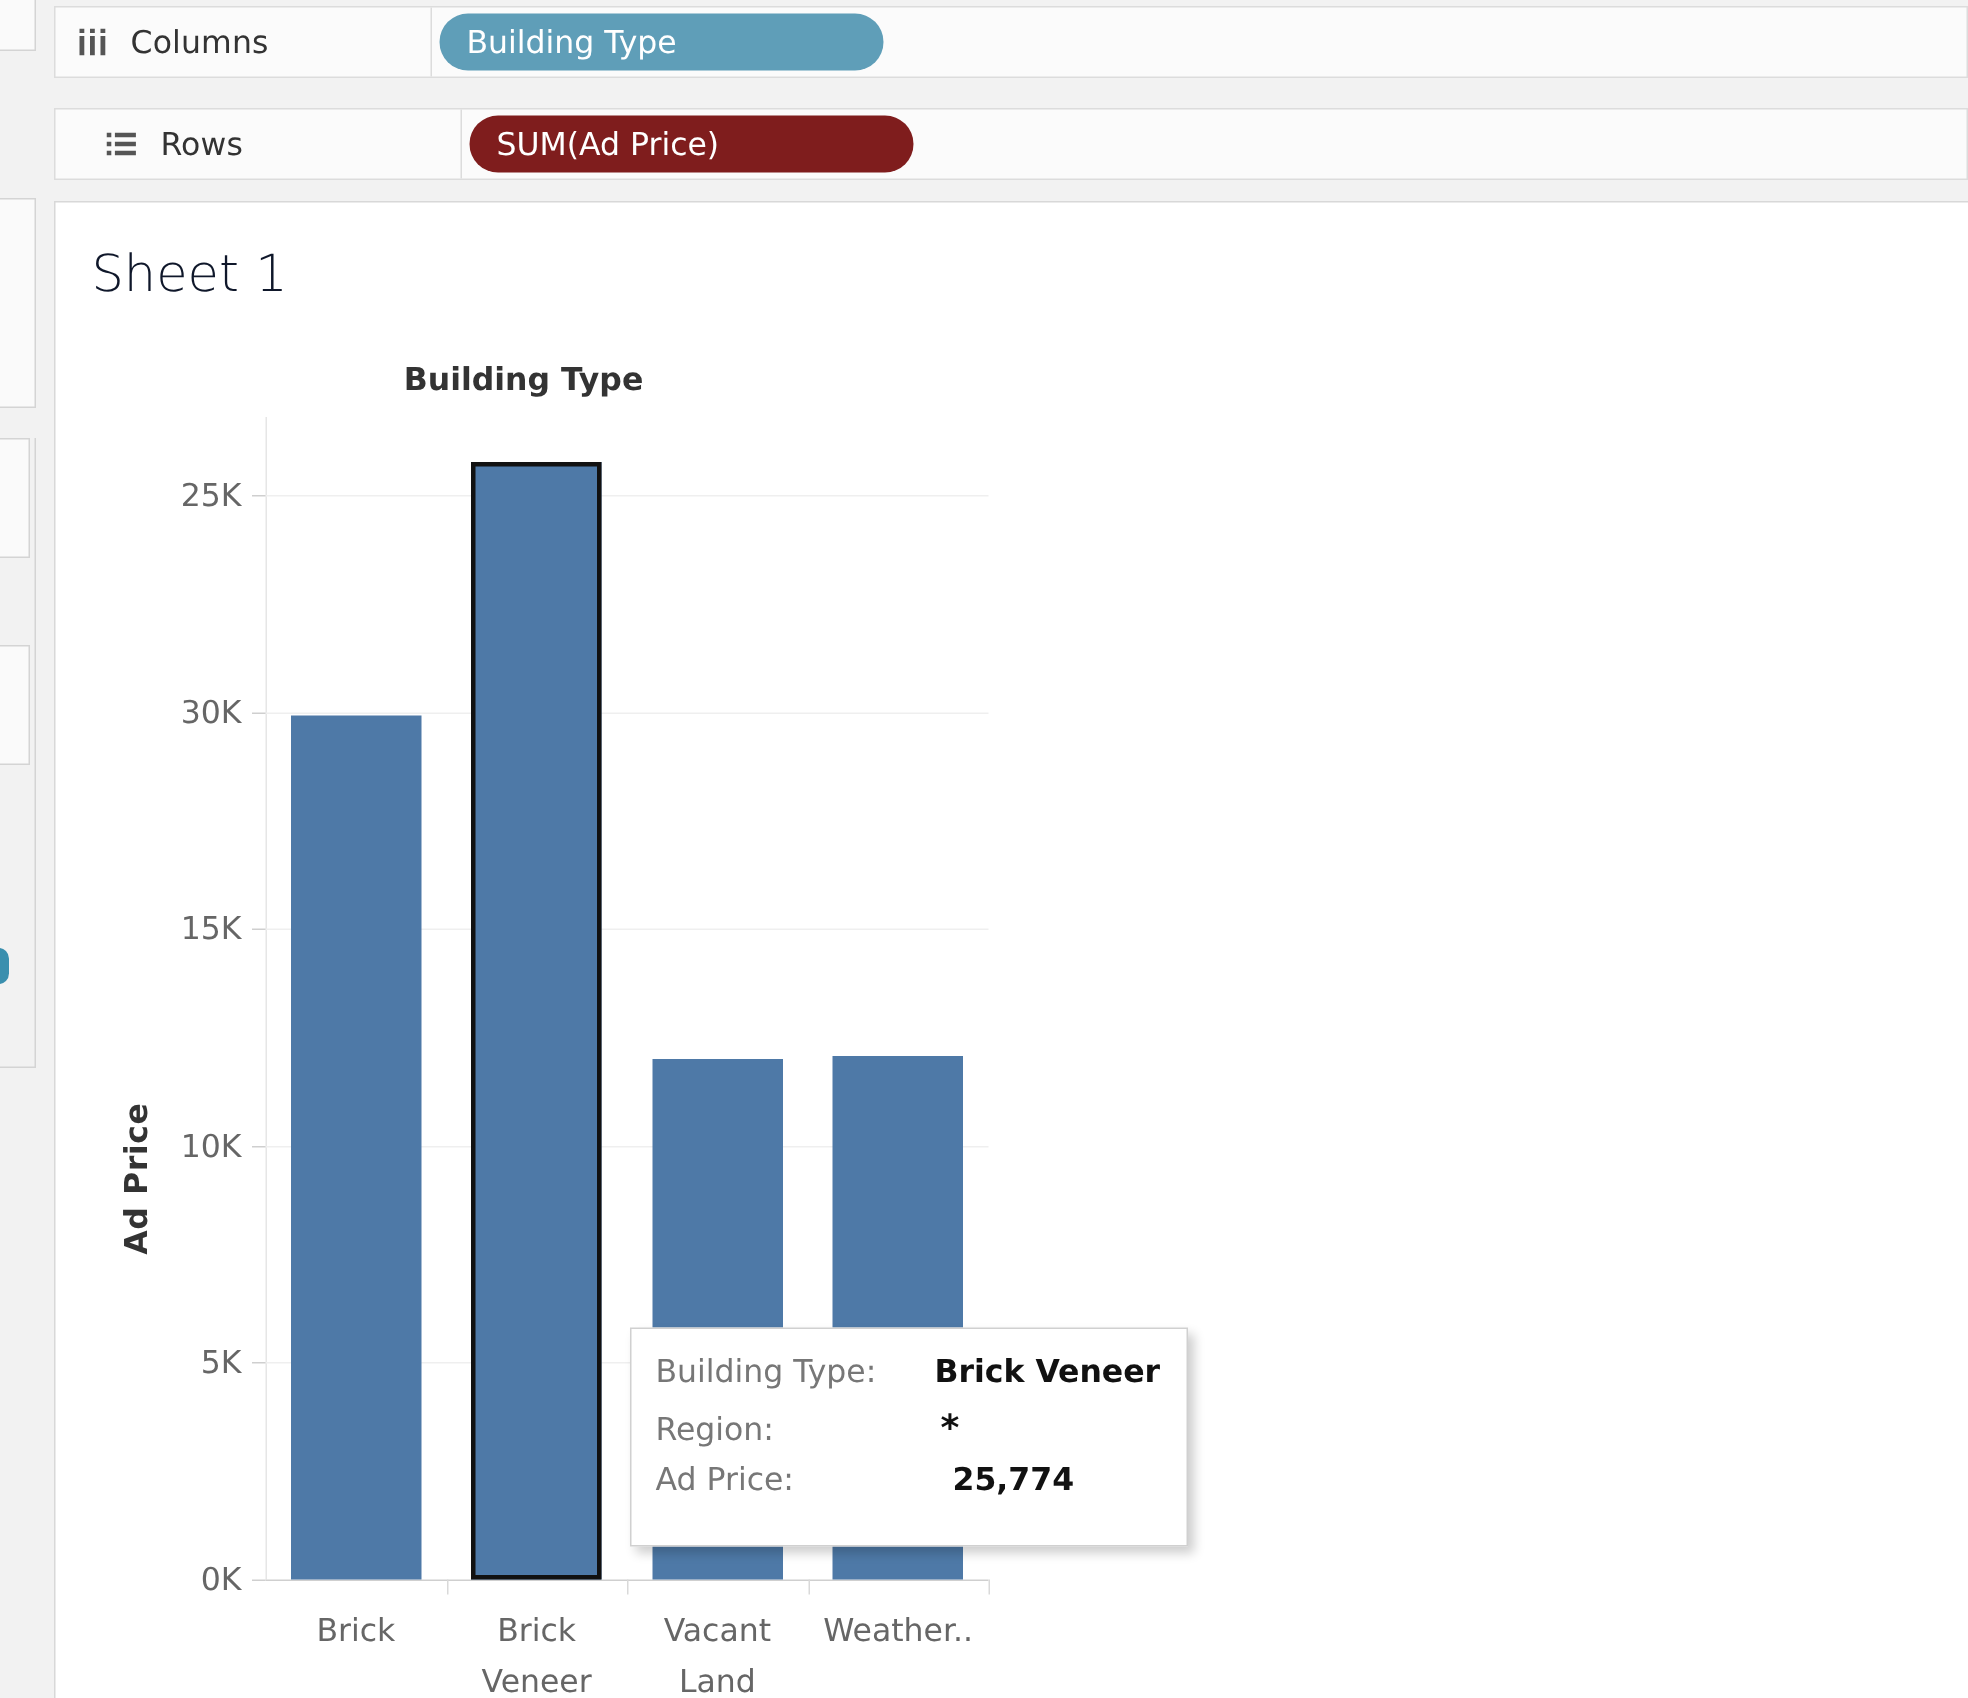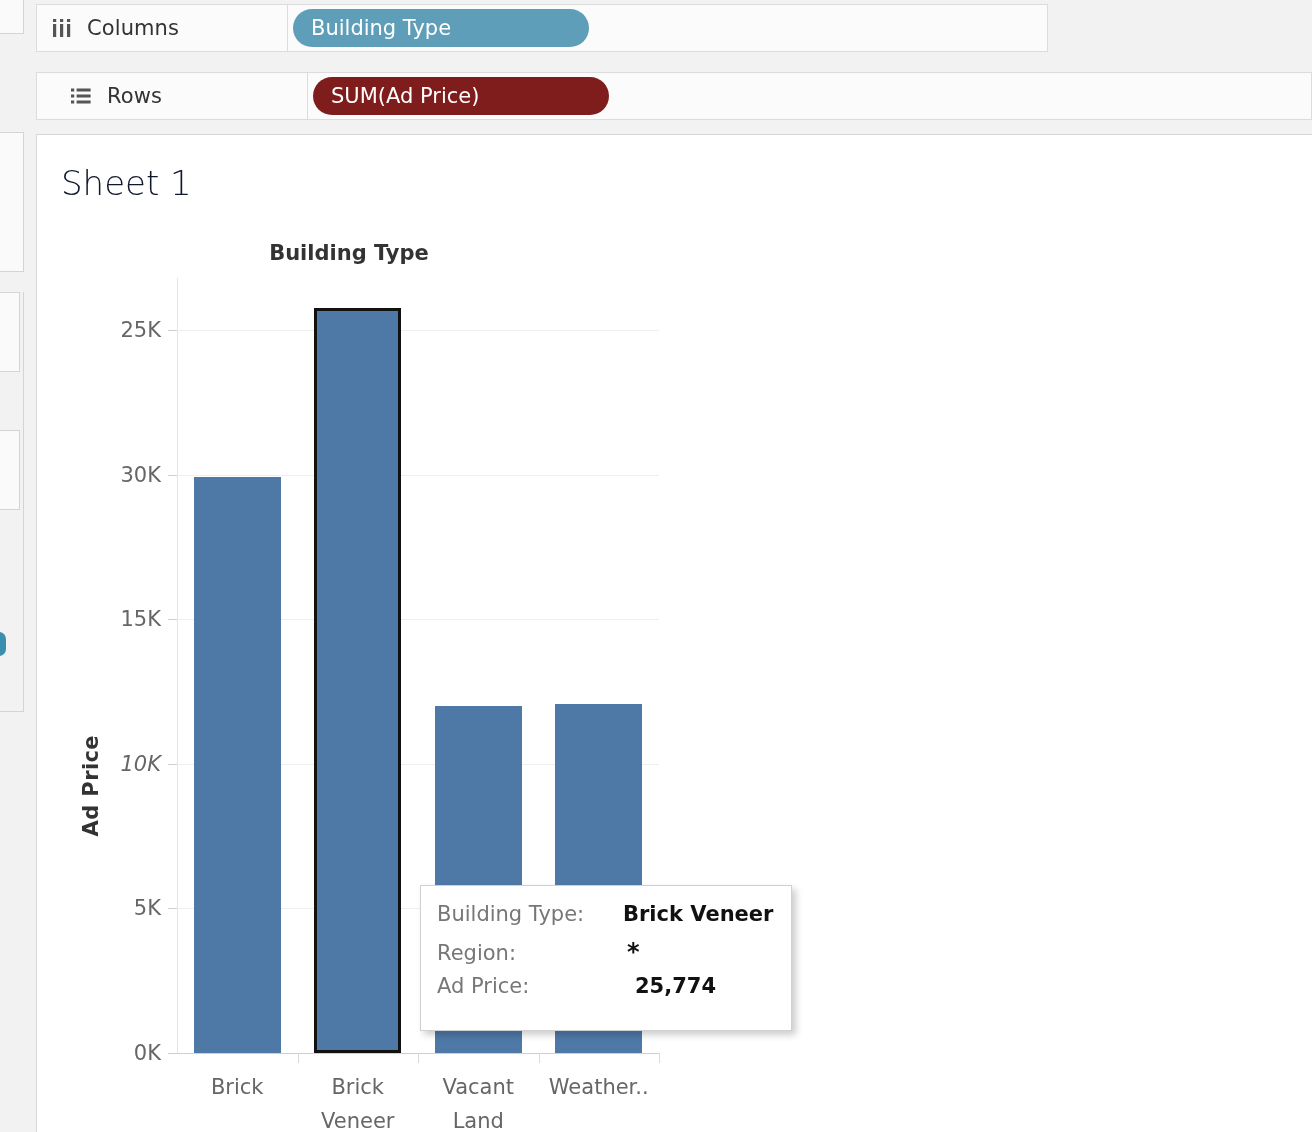--- a/index.html
+++ b/index.html
@@ -17,21 +17,21 @@
   .lg-card { position: absolute; left: -10px; background: #fafafa; border: 1px solid #d4d4d4; }
   .lg-pill { position: absolute; width: 14px; height: 24px; border-radius: 12px; background: #3a8fae; }
 
   
   .shelf-zone { position: absolute; left: 36px; top: 0; width: 1276px; height: 124px; background: #f2f2f2; }
   .shelf {
     position: absolute; left: 0; height: 48px;
     background: #fbfbfb; border: 1px solid #dcdcdc;
     display: flex; align-items: center;
   }
-  .shelf-cols { top: 4px; width: 1012px; }
+  .shelf-cols { top: 4px; width: 1276px; }
   .shelf-rows { top: 72px; width: 1276px; padding-left: 20px; }
 
   .shelf-label-box {
     width: 251px; height: 100%;
     display: flex; align-items: center; gap: 14px;
     padding-left: 14px;
     border-right: 1px solid #dcdcdc;
   }
   .shelf-label {
     font-size: 21px; color: #333333;
@@ -185,21 +185,21 @@
       <div class="axis-line-v"></div>
       <div class="axis-line-h"></div>
       <div id="grid-layer">
           <div class="tick" style="top: 775px;"></div>
           <div class="ytick-label" style="top: 775px;">0K</div>
           <div class="gridline" style="top: 630.41px;"></div>
           <div class="tick" style="top: 630.41px;"></div>
           <div class="ytick-label" style="top: 630.41px;">5K</div>
           <div class="gridline" style="top: 485.821px;"></div>
           <div class="tick" style="top: 485.821px;"></div>
-          <div class="ytick-label" style="top: 485.821px; font-style: italic;">10K</div>
+          <div class="ytick-label" style="top: 485.821px;">10K</div>
           <div class="gridline" style="top: 341.231px;"></div>
           <div class="tick" style="top: 341.231px;"></div>
           <div class="ytick-label" style="top: 341.231px;">15K</div>
           <div class="gridline" style="top: 196.642px;"></div>
           <div class="tick" style="top: 196.642px;"></div>
           <div class="ytick-label" style="top: 196.642px;">30K</div>
           <div class="gridline" style="top: 52.0522px;"></div>
           <div class="tick" style="top: 52.0522px;"></div>
           <div class="ytick-label" style="top: 52.0522px;">25K</div>
         </div>

